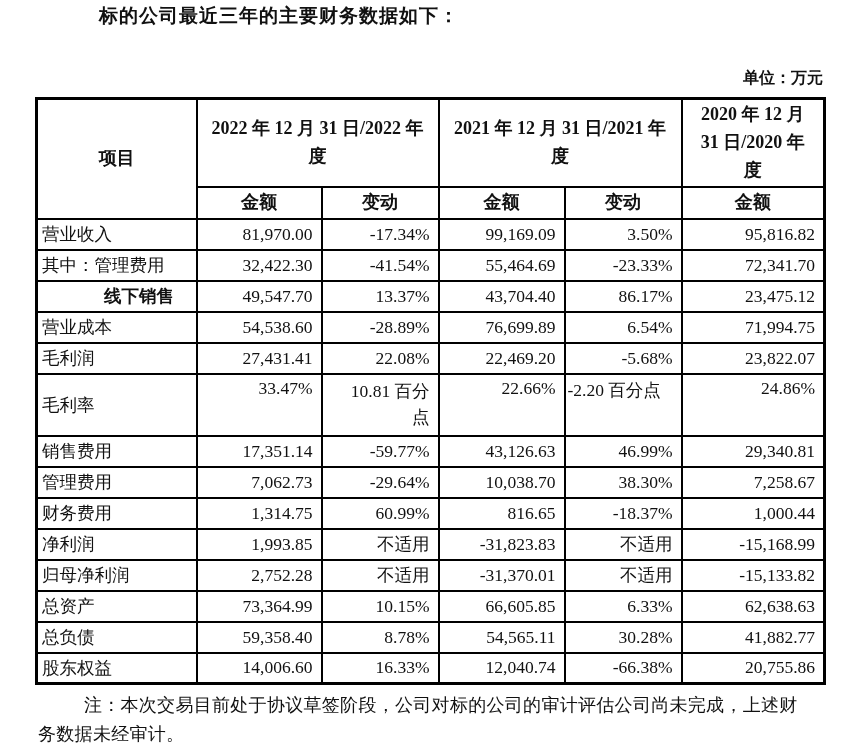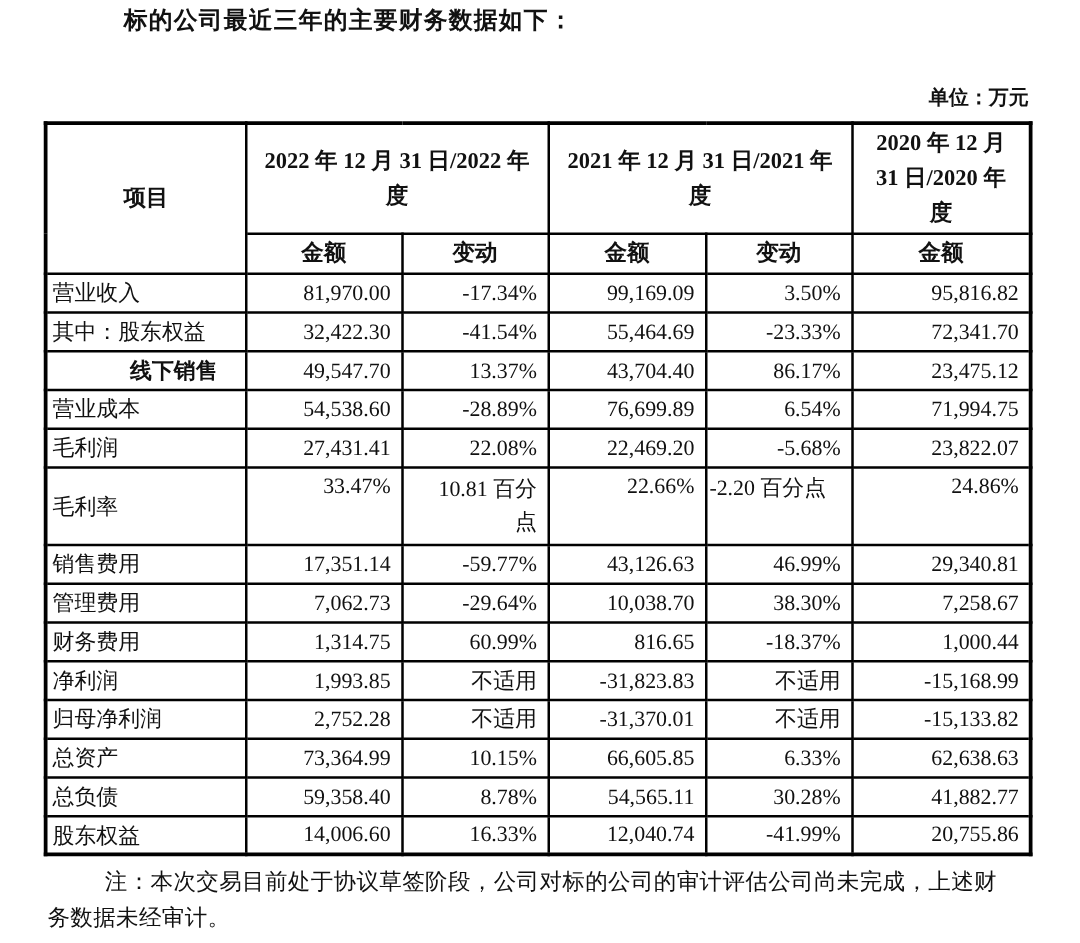--- a/index.html
+++ b/index.html
@@ -77,21 +77,21 @@
   <tbody>
     <tr>
       <td class="lbl">营业收入</td>
       <td class="num">81,970.00</td>
       <td class="num">-17.34%</td>
       <td class="num">99,169.09</td>
       <td class="num">3.50%</td>
       <td class="num">95,816.82</td>
     </tr>
     <tr>
-      <td class="lbl">其中：股东权益</td>
+      <td class="lbl">其中：管理费用</td>
       <td class="num">32,422.30</td>
       <td class="num">-41.54%</td>
       <td class="num">55,464.69</td>
       <td class="num">-23.33%</td>
       <td class="num">72,341.70</td>
     </tr>
     <tr>
       <td class="lbl indent">线下销售</td>
       <td class="num">49,547.70</td>
       <td class="num">13.37%</td>
@@ -177,19 +177,19 @@
       <td class="num">8.78%</td>
       <td class="num">54,565.11</td>
       <td class="num">30.28%</td>
       <td class="num">41,882.77</td>
     </tr>
     <tr>
       <td class="lbl">股东权益</td>
       <td class="num">14,006.60</td>
       <td class="num">16.33%</td>
       <td class="num">12,040.74</td>
-      <td class="num">-41.99%</td>
+      <td class="num">-66.38%</td>
       <td class="num">20,755.86</td>
     </tr>
   </tbody>
 </table>
 
 <div class="note">注：本次交易目前处于协议草签阶段，公司对标的公司的审计评估公司尚未完成，上述财务数据未经审计。</div>
 
 </body></html>

